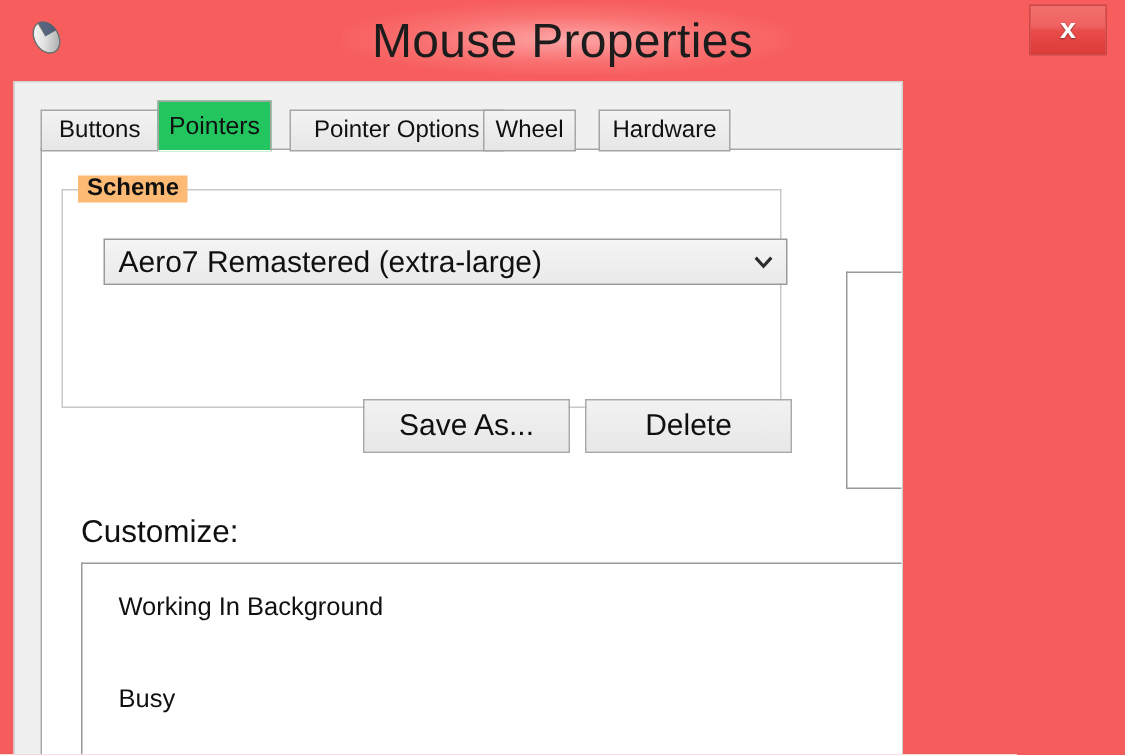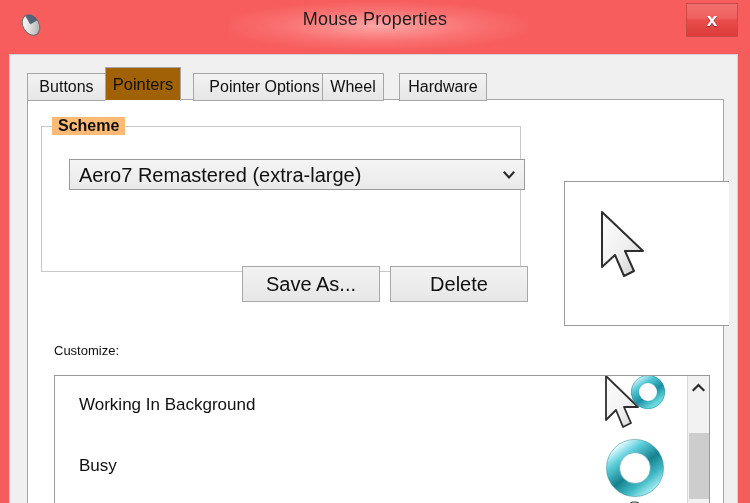--- a/index.html
+++ b/index.html
@@ -38,21 +38,21 @@
   #app-icon {
     position: absolute;
     left: 16px; top: 11px;
     width: 30px; height: 28px;
   }
   #window-title {
     position: absolute;
     left: 0; top: 9px;
     width: 750px;
     text-align: center;
-    font-size: 18px;
+    font-size: 32px;
     color: #1c1c1c;
     letter-spacing: 0.2px;
     white-space: nowrap;
   }
   #close-button {
     position: absolute;
     right: 12px; top: 3px;
     width: 52px; height: 34px;
     background: linear-gradient(to bottom, #f06f6d 0%, #ef6260 42%, #e84c4a 52%, #dc3b39 100%);
     border: 1px solid #c94a48;
@@ -70,21 +70,21 @@
     font-weight: bold;
     color: #ffffff;
     text-shadow: 0 1px 1px rgba(0,0,0,0.45);
     font-family: "Liberation Sans", sans-serif;
   }
 
   
   #client {
     position: absolute;
     left: 9px; top: 54px;
-    width: 729px; height: 449px;
+    width: 593px; height: 449px;
     background: #f0f0f0;
     border: 1px solid #d2d2d2;
     border-bottom: none;
     box-sizing: border-box;
     overflow: hidden;
   }
 
   
   #tabstrip {
     position: absolute;
@@ -102,21 +102,21 @@
     align-items: center;
     justify-content: center;
     font-size: 16px;
     color: #101010;
     cursor: pointer;
     white-space: nowrap;
     padding: 0 8px;
   }
   .tab.selected {
     height: 34px;
-    background: #a16207;
+    background: #22c55e;
     border-bottom: 1px solid #ffffff;
     z-index: 5;
     font-size: 16.5px;
     margin-top: 43px;
   }
 
   #tabpage {
     position: absolute;
     left: 17px; top: 44px;
     width: 697px; height: 405px;
@@ -196,21 +196,21 @@
   #preview-cursor {
     position: absolute;
     left: 33px; top: 28px;
     width: 60px; height: 80px;
   }
 
   
   #customize-label {
     position: absolute;
     left: 44px; top: 288px;
-    font-size: 13px;
+    font-size: 21px;
     color: #101010;
   }
   #customize-list {
     position: absolute;
     left: 44px; top: 320px;
     width: 656px; height: 183px;
     background: #ffffff;
     border: 1px solid #9a9a9a;
     border-bottom: none;
     box-sizing: border-box;

